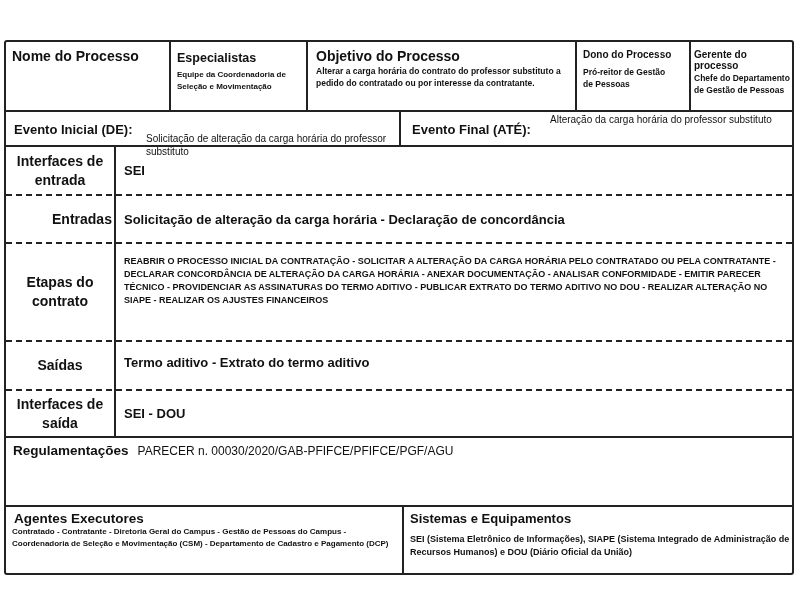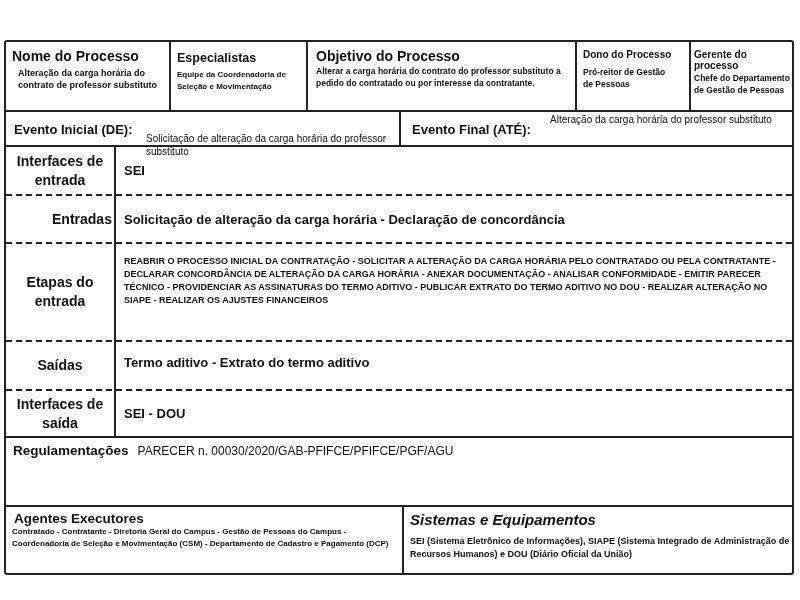--- a/index.html
+++ b/index.html
@@ -33,21 +33,20 @@
 <div class="sheet">
 
   <div class="vline" style="left:163px; top:0; height:70px;"></div>
   <div class="vline" style="left:300px; top:0; height:70px;"></div>
   <div class="vline" style="left:569px; top:0; height:70px;"></div>
   <div class="vline" style="left:683px; top:0; height:70px;"></div>
   <div class="hline" style="left:0; top:68px; width:786px;"></div>
 
   <div class="abs" style="left:6px; top:6px; width:155px;">
     <div class="h-big">Nome do Processo</div>
-    <div class="small" style="margin-left:6px; margin-top:3px;">Alteração da carga horária do contrato de professor substituto</div>
   </div>
 
   <div class="abs" style="left:171px; top:9px; width:128px;">
     <div class="h-mid">Especialistas</div>
     <div class="small" style="font-size:8px; margin-top:4px;">Equipe da Coordenadoria de Seleção e Movimentação</div>
   </div>
 
   <div class="abs" style="left:310px; top:6px; width:258px;">
     <div class="h-big">Objetivo do Processo</div>
     <div class="small" style="font-size:8.5px; margin-top:1px;">Alterar a carga horária do contrato do professor substituto a pedido do contratado ou por interesse da contratante.</div>
@@ -82,21 +81,21 @@
   <div class="dash" style="left:0; top:298px; width:786px;"></div>
   <div class="dash" style="left:0; top:347px; width:786px;"></div>
   <div class="hline" style="left:0; top:394px; width:786px;"></div>
 
   <div class="abs label-center" style="left:0; top:105px; width:108px; height:47px;">Interfaces de entrada</div>
   <div class="abs content-cell" style="left:118px; top:105px; width:660px; height:47px;">SEI</div>
 
   <div class="abs label-center" style="left:0; top:154px; width:108px; height:46px;margin-left:22px;">Entradas</div>
   <div class="abs content-cell" style="left:118px; top:154px; width:660px; height:46px;">Solicitação de alteração da carga horária - Declaração de concordância</div>
 
-  <div class="abs label-center" style="left:0; top:202px; width:108px; height:96px;">Etapas do entrada</div>
+  <div class="abs label-center" style="left:0; top:202px; width:108px; height:96px;">Etapas do contrato</div>
   <div class="abs" style="left:118px; top:213px; width:664px; font-size:9px; font-weight:bold; line-height:13px;">REABRIR O PROCESSO INICIAL DA CONTRATAÇÃO - SOLICITAR A ALTERAÇÃO DA CARGA HORÁRIA PELO CONTRATADO OU PELA CONTRATANTE - DECLARAR CONCORDÂNCIA DE ALTERAÇÃO DA CARGA HORÁRIA -  ANEXAR DOCUMENTAÇÃO - ANALISAR CONFORMIDADE - EMITIR PARECER TÉCNICO - PROVIDENCIAR AS ASSINATURAS DO TERMO ADITIVO - PUBLICAR EXTRATO DO TERMO ADITIVO NO DOU - REALIZAR ALTERAÇÃO NO SIAPE - REALIZAR OS AJUSTES FINANCEIROS</div>
 
   <div class="abs label-center" style="left:0; top:300px; width:108px; height:47px;">Saídas</div>
   <div class="abs content-cell" style="left:118px; top:300px; width:660px; height:40px;">Termo aditivo - Extrato do termo aditivo</div>
 
   <div class="abs label-center" style="left:0; top:349px; width:108px; height:45px;">Interfaces de saída</div>
   <div class="abs content-cell" style="left:118px; top:349px; width:660px; height:45px;">SEI - DOU</div>
 
   <div class="hline" style="left:0; top:463px; width:786px;"></div>
   <div class="abs" style="left:7px; top:401px; display:flex; align-items:baseline;">
@@ -105,17 +104,17 @@
   </div>
 
   <div class="vline" style="left:396px; top:463px; height:70px;"></div>
 
   <div class="abs" style="left:6px; top:469px; width:388px;">
     <div class="h-big" style="font-size:13.5px; margin-left:2px;">Agentes Executores</div>
     <div style="font-size:8px; font-weight:bold; line-height:11.5px; margin-top:0px;">Contratado - Contratante - Diretoria Geral do Campus - Gestão de Pessoas do Campus - Coordenadoria de Seleção e Movimentação (CSM) - Departamento de Cadastro e Pagamento (DCP)</div>
   </div>
 
   <div class="abs" style="left:404px; top:469px; width:380px;">
-    <div class="h-big" style="font-size:15px;font-style:italic;">Sistemas e Equipamentos</div>
+    <div class="h-big" style="font-size:13px;">Sistemas e Equipamentos</div>
     <div style="font-size:9px; font-weight:bold; line-height:13px; margin-top:7px;">SEI (Sistema Eletrônico de Informações), SIAPE (Sistema Integrado de Administração de Recursos Humanos) e DOU (Diário Oficial da União)</div>
   </div>
 
 </div>
 
 </body></html>

